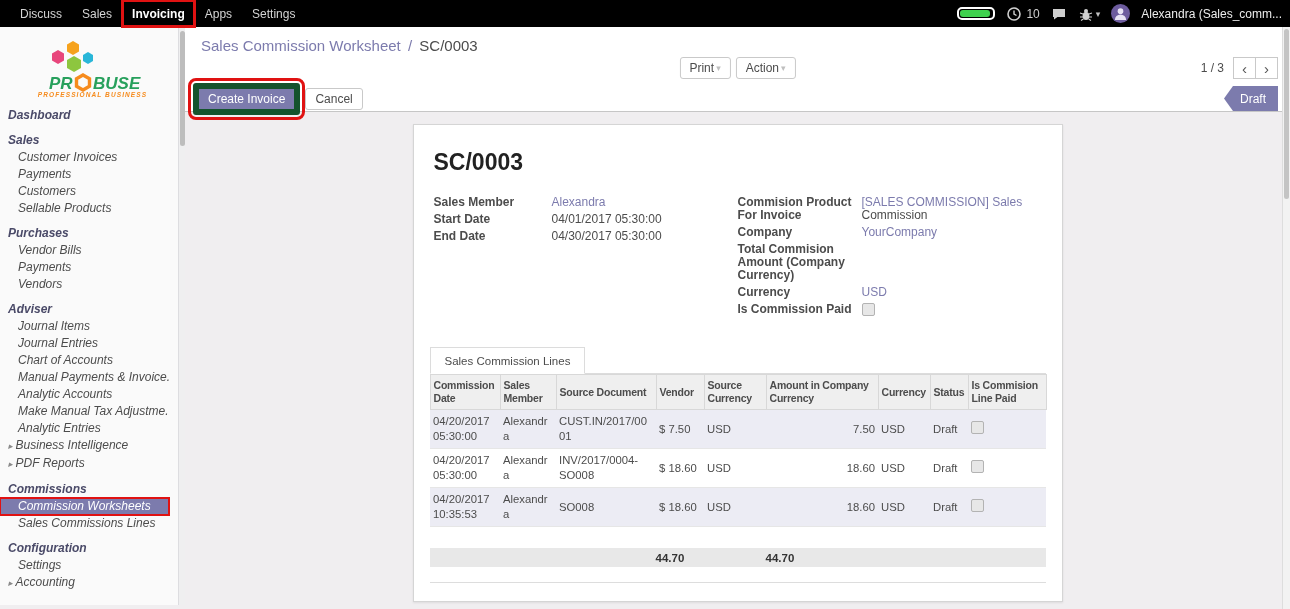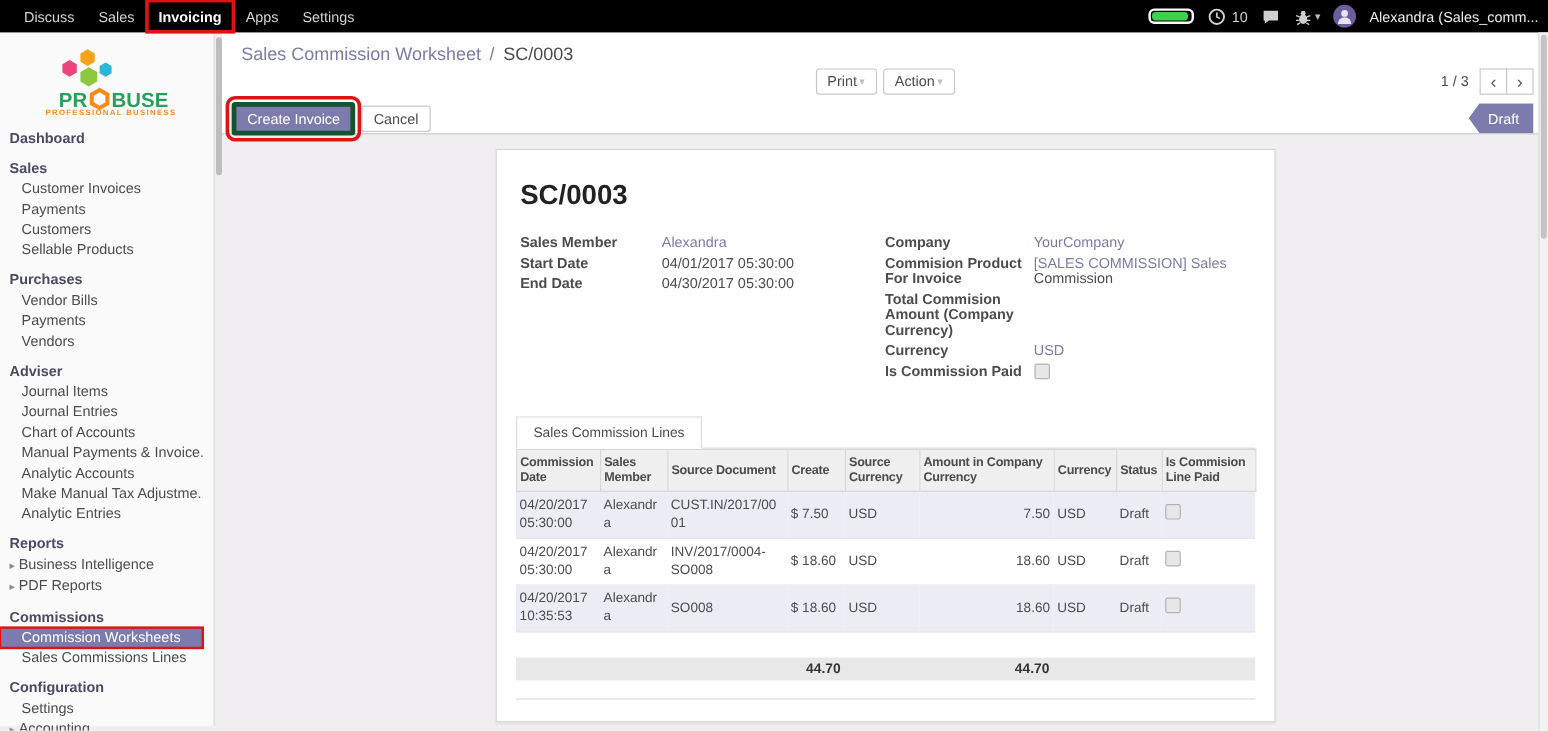--- a/index.html
+++ b/index.html
@@ -15,21 +15,21 @@
   .topbar-right { margin-left:auto; display:flex; align-items:center; gap:11px; padding-right:8px; height:100%; }
   .battery { width:38px; height:13px; border:2px solid #fff; border-radius:5px; position:relative; }
   .battery-fill { position:absolute; left:1px; top:1px; bottom:1px; width:88%; background:#3fd14e; border-radius:3px; }
   .top-count { display:flex; align-items:center; gap:4px; color:#cfcfcf; }
   .icon16 { width:16px; height:16px; display:inline-block; }
   .caret { font-size:9px; color:#bfbfbf; margin-left:2px; }
   .avatar { width:19px; height:19px; border-radius:50%; background:#6d5c9e; display:flex; align-items:center; justify-content:center; overflow:hidden; }
   .username { color:#ececec; white-space:nowrap; }
 
   
-  .sidebar { position:absolute; top:27px; left:0; width:185px; bottom:4px; background:#fafafa; z-index:20; }
+  .sidebar { position:absolute; top:27px; left:0; width:185px; bottom:4px; background:#fafafa; z-index:20;font-style:italic; }
   .side-scroll { position:absolute; right:0; top:0; bottom:0; width:7px; background:#efeff0; border-left:1px solid #dddde0; }
   .side-thumb { position:absolute; top:4px; left:1px; width:5px; height:115px; background:#bdbdbd; border-radius:3px; }
   .logo-wrap { height:76px; display:flex; flex-direction:column; align-items:center; justify-content:center; padding-top:4px; cursor:pointer; }
   .logo-sub { font-size:6.5px; color:#f68b1d; letter-spacing:1.1px; margin-top:-2px; font-weight:bold; }
   .side-nav { padding:2px 16px 6px 0; font-size:12px; }
   .side-header { font-weight:bold; color:#4a4a68; padding:3px 0 2px 8px; line-height:14px; margin-top:6px; cursor:pointer; }
   .side-header:first-child { margin-top:0; }
   .side-item { color:#4c4c4c; padding:2px 0 2px 18px; line-height:13px; cursor:pointer; white-space:nowrap; overflow:hidden; }
   .side-item .arrow { color:#8a8a8a; font-size:9px; margin-right:3px; margin-left:-10px; }
   .side-item.selected { background:#7c7bad; color:#fff; outline:2px solid #e01212; outline-offset:-1px; }
@@ -43,21 +43,21 @@
   .bc-current { color:#4c4c4c; }
   .cp-buttons { position:absolute; left:50%; transform:translateX(-50%); top:30px; display:flex; gap:5px; }
   .btn { font-size:12px; color:#4c4c4c; background:#fff; border:1px solid #c9c9c9; border-radius:3px; padding:3px 9px; cursor:pointer; display:inline-flex; align-items:flex-end; line-height:14px; }
   .pager { position:absolute; right:12px; top:30px; display:flex; align-items:center; gap:9px; }
   .pager-count { font-size:12px; color:#4c4c4c; }
   .pager-btns { display:flex; }
   .pager-btn { width:23px; height:22px; background:#fff; border:1px solid #c9c9c9; display:flex; align-items:center; justify-content:center; font-size:15px; color:#555; cursor:pointer; }
   .pager-btn + .pager-btn { margin-left:-1px; }
 
   .statusbar { position:relative; height:26px; background:#fff; border-bottom:1px solid #c6c6c6; display:flex; align-items:center; padding:0 12px 0 8px; gap:5px; }
-  .btn-primary { background:#7c7bad; border:4px solid #14532d; color:#fff; }
+  .btn-primary { background:#7c7bad; border:6px solid #14532d; color:#fff; }
   .anno-create { outline:3px solid #e01212; outline-offset:2px; }
   .status-badge { margin-left:auto; background:#7c7bad; color:#fff; font-size:12px; height:25px; display:flex; align-items:center; padding:0 12px 0 16px; clip-path:polygon(9px 0,100% 0,100% 100%,9px 100%,0 50%); cursor:pointer; }
 
   .content-body { position:relative; height:495px; padding-top:12px; overflow:hidden; }
   .sheet { width:650px; min-height:472px; margin:0 auto; background:#fff; border:1px solid #d5d5d5; box-shadow:0 1px 2px rgba(0,0,0,.08); padding:16px 16px 18px 16px; }
   .sheet-title { font-size:23px; font-weight:bold; color:#222; margin:8px 0 20px 4px; }
 
   .fields { display:flex; margin-left:4px; }
   .col-left { width:296px; flex:none; }
   .col-right { flex:1; margin-left:8px; }
@@ -71,21 +71,21 @@
   .tabbar { position:relative; border-bottom:1px solid #dcdcdc; height:29px; margin-top:22px;text-align:right; }
   .tab { position:absolute; left:0; bottom:-1px; background:#fff; border:1px solid #dcdcdc; border-bottom:1px solid #fff; padding:7px 14px 6px; font-size:11.5px; color:#4c4c4c; cursor:pointer; }
 
   table.lines { width:616px; border-collapse:collapse; table-layout:fixed; }
   table.lines th { background:#efefef; border:1px solid #d8d8d8; font-size:10.5px; font-weight:bold; color:#4c4c4c; text-align:left; padding:4px 3px; line-height:13px; vertical-align:middle; overflow:hidden; letter-spacing:-0.2px; }
   table.lines td { font-size:11.3px; color:#4c4c4c; padding:4px 3px; line-height:15px; border-bottom:1px solid #e6e6e6; vertical-align:middle; word-wrap:break-word; }
   table.lines tbody tr:nth-child(odd) { background:#ececf4; }
   .num { text-align:right; }
 
   .totals { display:grid; grid-template-columns:70px 56px 100px 48px 62px 112px 52px 38px 78px; background:#e8e8e8; height:19px; align-items:center; margin-top:21px; width:616px; }
-  .totals .tcell { font-size:11.5px; font-weight:bold; color:#333; text-align:right; padding-right:3px; }
+  .totals .tcell { font-size:11.5px; font-weight:bold; color:#333; padding-right:3px; }
   .sheet-hr { border:none; border-top:1px solid #ddd; margin-top:15px; }
 
   .page-scroll { position:absolute; top:27px; right:0; bottom:0; width:8px; background:#f2f2f2; border-left:1px solid #ddd; z-index:40; }
   .page-thumb { position:absolute; top:2px; left:1px; width:5px; height:170px; background:#c4c4c4; border-radius:3px; }
 </style>
 </head>
 <body>
 
 <div class="screen">
 
@@ -160,21 +160,20 @@
       <div class="side-item">Payments</div>
       <div class="side-item">Vendors</div>
       <div class="side-header">Adviser</div>
       <div class="side-item">Journal Items</div>
       <div class="side-item">Journal Entries</div>
       <div class="side-item">Chart of Accounts</div>
       <div class="side-item">Manual Payments &amp; Invoice...</div>
       <div class="side-item">Analytic Accounts</div>
       <div class="side-item">Make Manual Tax Adjustme...</div>
       <div class="side-item">Analytic Entries</div>
-      <div class="side-header">Reports</div>
       <div class="side-item"><span class="arrow">▸</span><span>Business Intelligence</span></div>
       <div class="side-item"><span class="arrow">▸</span><span>PDF Reports</span></div>
       <div class="side-header">Commissions</div>
       <div class="side-item selected">Commission Worksheets</div>
       <div class="side-item">Sales Commissions Lines</div>
       <div class="side-header">Configuration</div>
       <div class="side-item">Settings</div>
       <div class="side-item"><span class="arrow">▸</span><span>Accounting</span></div>
 
     </div>
@@ -233,29 +232,29 @@
               <span class="flabel">Start Date</span>
               <span class="fvalue">04/01/2017 05:30:00</span>
             </div>
             <div class="frow">
               <span class="flabel">End Date</span>
               <span class="fvalue">04/30/2017 05:30:00</span>
             </div>
           </div>
           <div class="col-right">
             <div class="frow">
-              <span class="flabel">Company</span>
-              <span class="fvalue link">YourCompany</span>
-            </div>
-            <div class="frow">
               <span class="flabel">Commision Product For Invoice</span>
               <span class="fvalue">
                 <span class="link" style="display:block;">[SALES COMMISSION] Sales</span>
                 <span style="display:block;">Commission</span>
               </span>
+            </div>
+            <div class="frow">
+              <span class="flabel">Company</span>
+              <span class="fvalue link">YourCompany</span>
             </div>
             <div class="frow">
               <span class="flabel">Total Commision Amount (Company Currency)</span>
             </div>
             <div class="frow">
               <span class="flabel">Currency</span>
               <span class="fvalue link">USD</span>
             </div>
             <div class="frow">
               <span class="flabel">Is Commission Paid</span>
@@ -278,21 +277,21 @@
               <col style="width:112px">
               <col style="width:52px">
               <col style="width:38px">
               <col style="width:78px">
           </colgroup>
           <thead>
             <tr>
               <th>Commission Date</th>
               <th>Sales Member</th>
               <th>Source Document</th>
-              <th>Create</th>
+              <th>Vendor</th>
               <th>Source Currency</th>
               <th>Amount in Company Currency</th>
               <th>Currency</th>
               <th>Status</th>
               <th>Is Commision Line Paid</th>
             </tr>
           </thead>
           <tbody>
             <tr>
               <td>04/20/2017 05:30:00</td>

